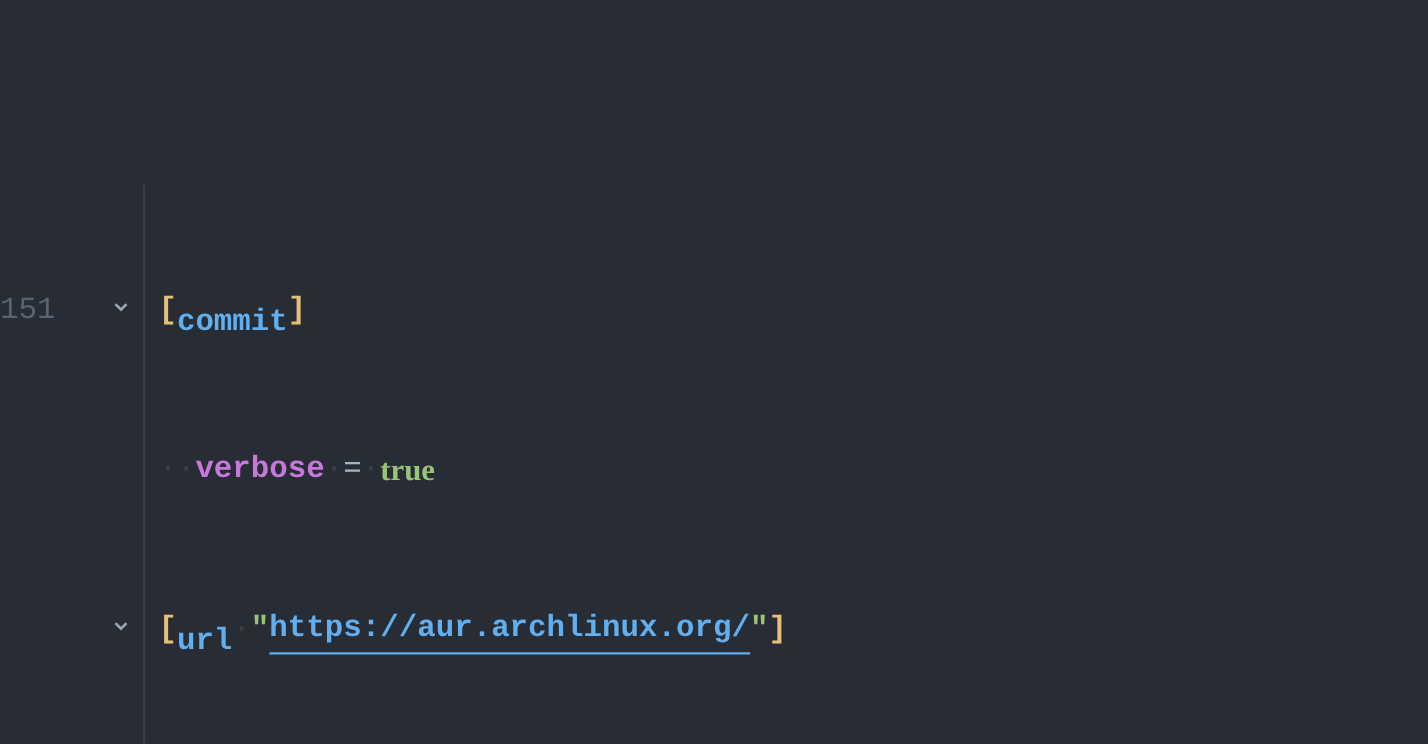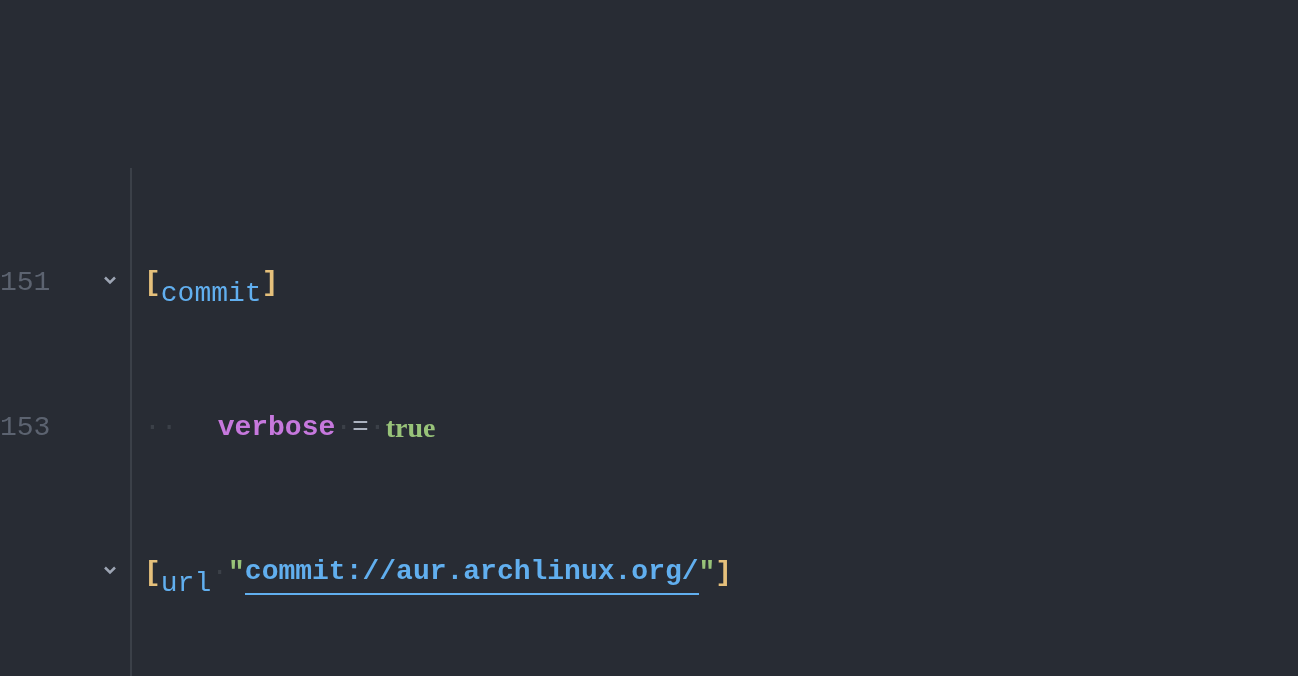--- a/index.html
+++ b/index.html
@@ -32,38 +32,37 @@
     width: 100%;
   }
   .code-col {
     flex: 1;
     border-left: 2px solid #3b4048;
     padding-left: 12px;
   }
   .line { display: flex; height: 61px; align-items: center; }
   .ln { color: #5c6370; }
   .bracket { color: #e5c07b; font-weight: bold; }
-  .section { color: #61afef; font-weight: normal; margin-top: 23px; }
-  .key { color: #c678dd; font-weight: bold; margin-left: 40px; }
+  .section { color: #61afef; font-weight: bold; margin-top: 23px; }
+  .key { color: #c678dd; font-weight: bold; }
   .op { color: #abb2bf; }
   .ws { color: #3b4048; }
   .str-q { color: #98c379; font-weight: bold; }
   .val-true { color: #98c379; font-weight: bold; font-family: Liberation Serif, serif; }
   .url-link { color: #61afef; border-bottom: 2px solid #61afef; font-weight: bold; }
   .chev svg { width: 20px; height: 20px; stroke: #9da5b4; stroke-width: 3; fill: none; }
 </style>
 </head>
 <body>
 
 
 
 <div class="editor">
   <div class="gutter">
     <div class="line"><span class="ln">151</span></div>
-    <div class="line"><span class="ln">153</span></div>
     
     
     
     
     
     
     
     
   </div>
 
@@ -81,21 +80,21 @@
     
     
     
     
     
   </div>
 
   <div class="code-col">
     <div class="line"><span class="bracket">[</span><span class="section">commit</span><span class="bracket">]</span></div>
     <div class="line"><span class="ws">·</span><span class="ws">·</span><span class="key">verbose</span><span class="ws">·</span><span class="op">=</span><span class="ws">·</span><span class="val-true">true</span></div>
-    <div class="line"><span class="bracket">[</span><span class="section">url</span><span class="ws">·</span><span class="str-q">"</span><span class="url-link">commit://aur.archlinux.org/</span><span class="str-q">"</span><span class="bracket">]</span></div>
+    <div class="line"><span class="bracket">[</span><span class="section">url</span><span class="ws">·</span><span class="str-q">"</span><span class="url-link">https://aur.archlinux.org/</span><span class="str-q">"</span><span class="bracket">]</span></div>
     
     
     
     
     
     
     
     
   </div>
 </div>

